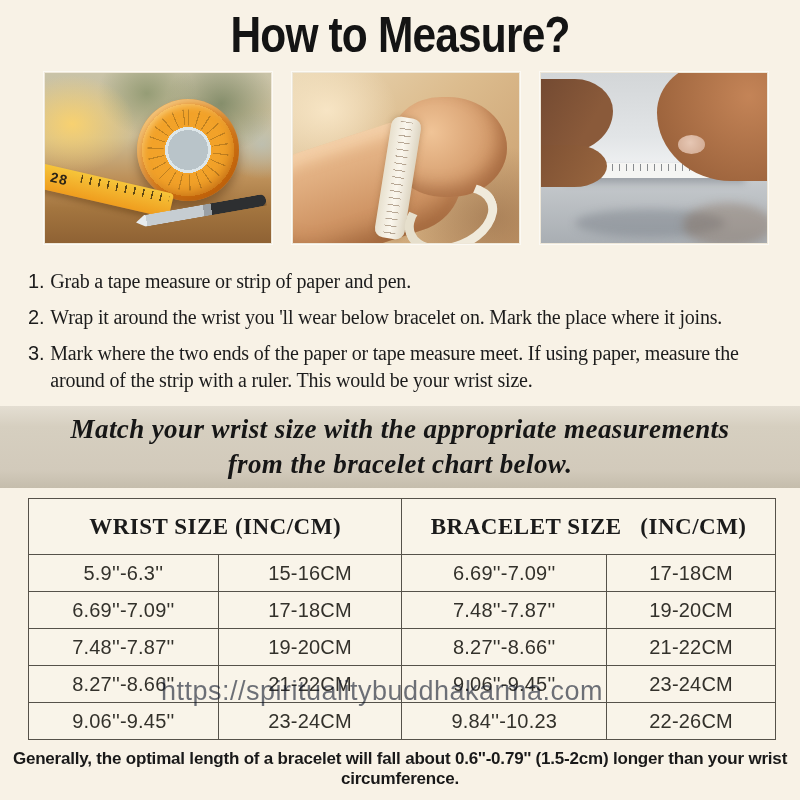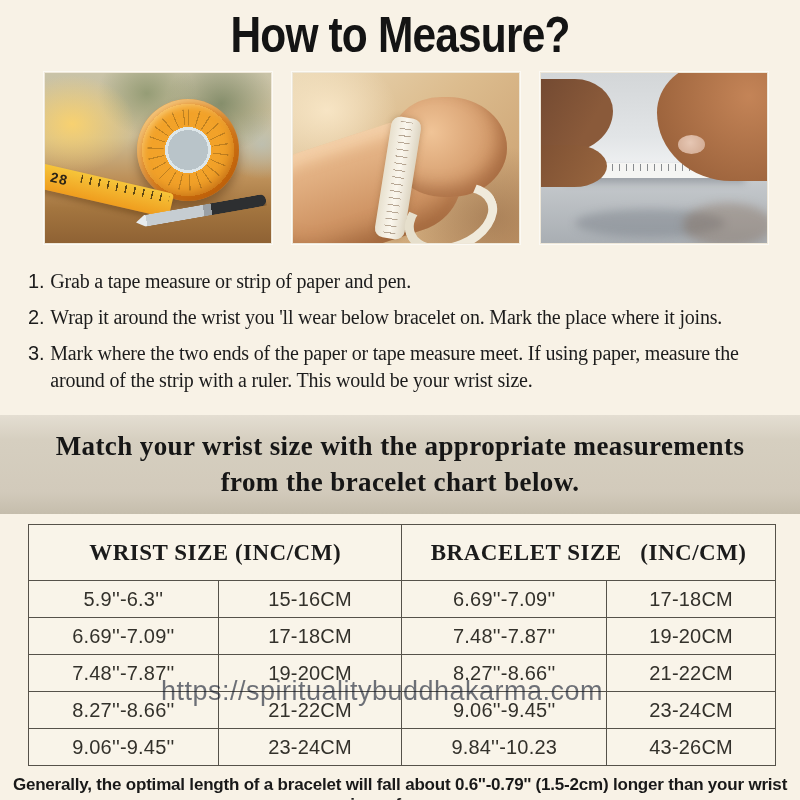--- a/index.html
+++ b/index.html
@@ -167,24 +167,24 @@
   }
 
   
   .steps { margin:24px 20px 0 28px; }
   .step { display:flex; margin-bottom:9px; font-size:20px; line-height:1.35; color:#1c1c1c; letter-spacing:-.2px; }
   .step-num { flex:0 0 auto; margin-right:6px; }
   .step-text { flex:1;font-family:Liberation Serif, serif; }
 
   
   .banner {
-    margin-top:21px;
-    width:800px; height:99px;
+    margin-top:12px;
+    width:800px; height:82px;
     background:linear-gradient(180deg,#e4ded2 0%,#d6cfc0 25%,#d2cabb 78%,#c5bdac 100%);
-    display:flex; align-items:center; justify-content:center;
+    display:flex; align-items:center; justify-content:center;font-style:italic;
   }
   .banner-text {
     font-family:"Liberation Serif", serif;
     font-size:27px; font-weight:600; text-align:center;
     color:#161616; letter-spacing:.4px; line-height:1.3;
     white-space:pre-line;
   }
 
   
   table.size-chart {
@@ -318,20 +318,20 @@
     <tr>
       <td>8.27''-8.66''</td>
       <td>21-22CM</td>
       <td>9.06''-9.45''</td>
       <td>23-24CM</td>
     </tr>
     <tr>
       <td>9.06''-9.45''</td>
       <td>23-24CM</td>
       <td>9.84''-10.23</td>
-      <td>43-26CM</td>
+      <td>22-26CM</td>
     </tr>
   </tbody>
 </table>
 
 <div class="watermark">https://spiritualitybuddhakarma.com</div>
 
 <div class="footer">Generally, the optimal length of a bracelet will fall about 0.6''-0.79'' (1.5-2cm) longer than your wrist circumference.</div>
 
 </body></html>

